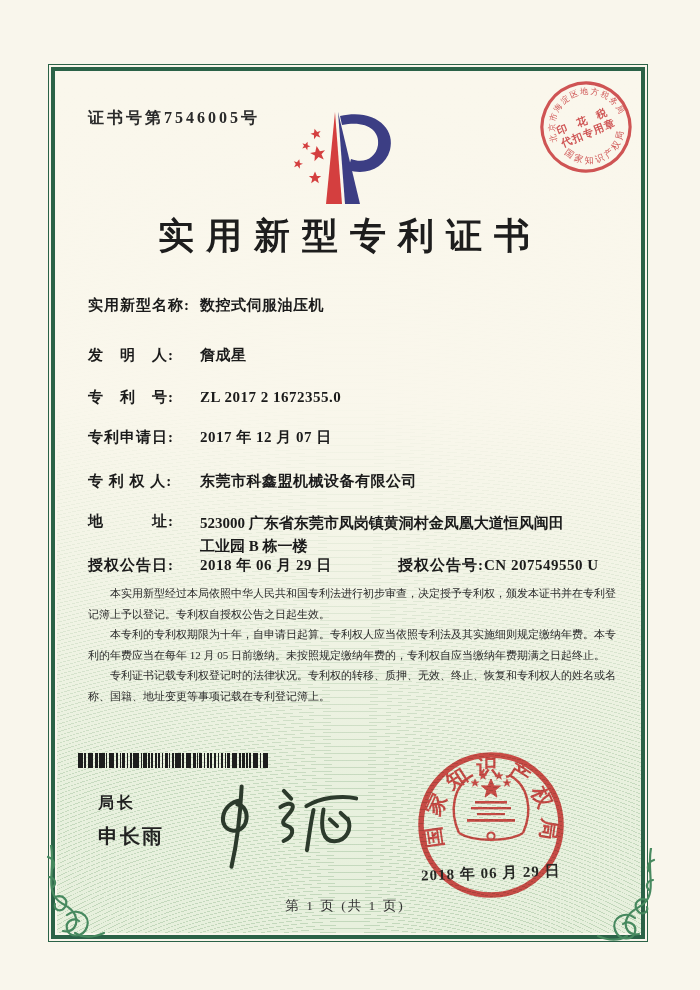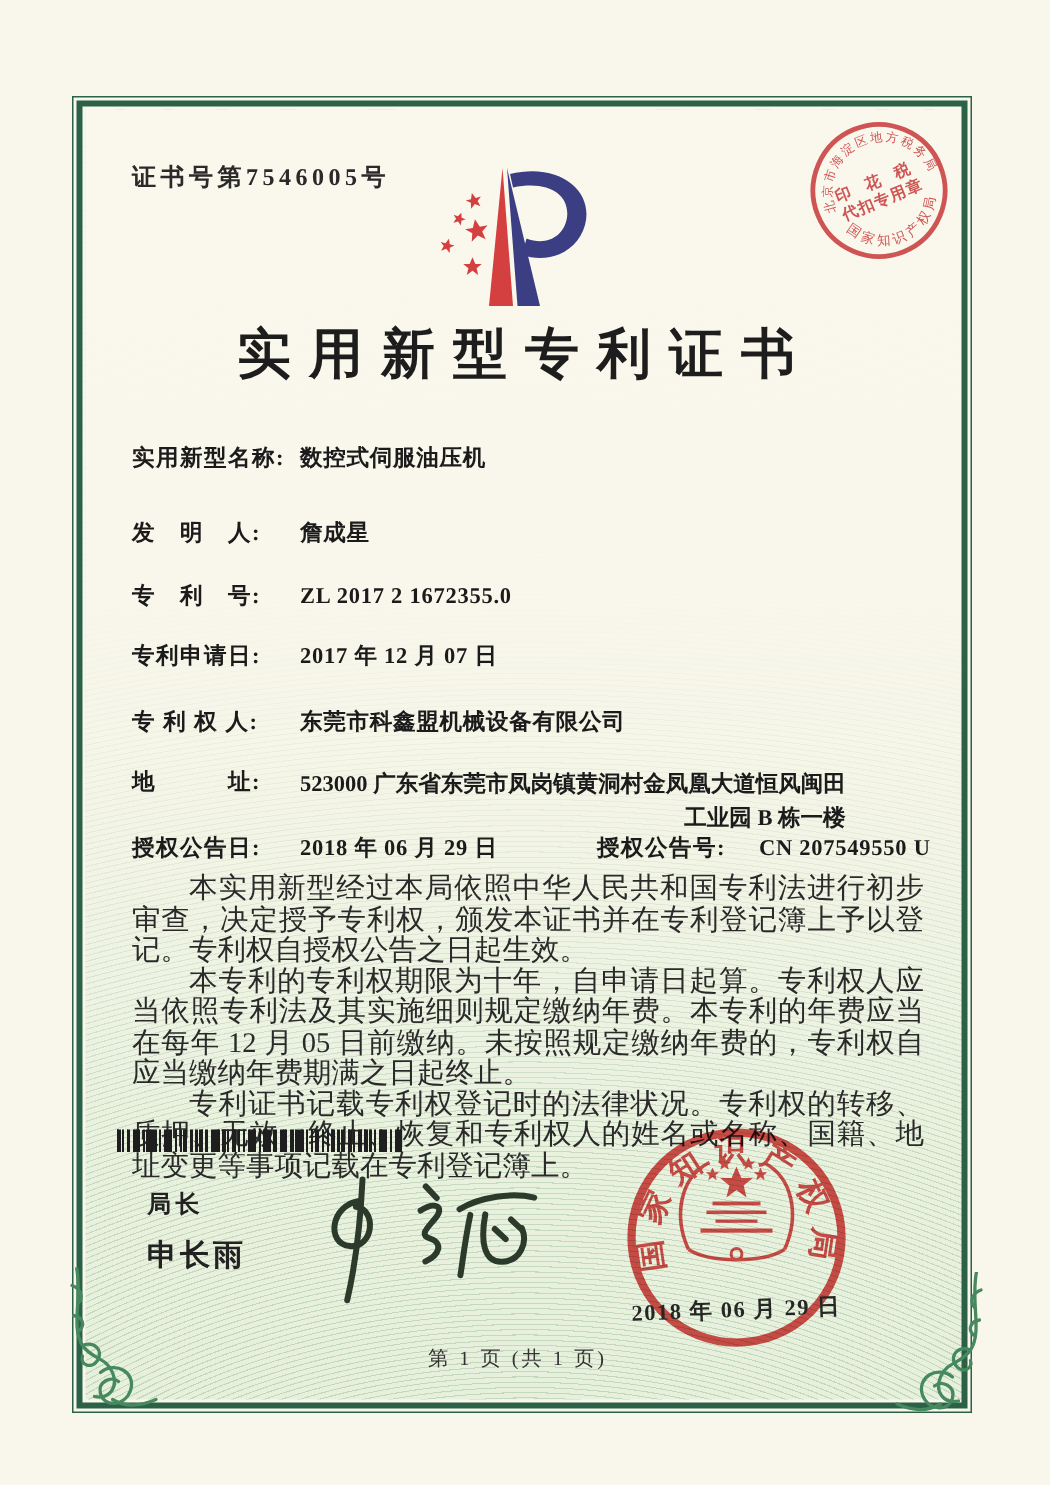--- a/index.html
+++ b/index.html
@@ -36,23 +36,23 @@
   }
   .abs{position:absolute;}
   #cert-number{left:88px;top:108px;font-size:16px;letter-spacing:3px;font-weight:600;color:#2a2a2a;z-index:10;}
   #logo{left:282px;top:108px;width:120px;height:100px;z-index:10;}
   #title{left:0;top:212px;width:700px;text-align:center;font-size:36px;font-weight:700;
          letter-spacing:12px;color:#1d1d1d;z-index:10;}
   .field-row{position:absolute;left:88px;width:540px;font-size:15px;font-weight:600;color:#1b1b1b;z-index:10;white-space:nowrap;}
   .field-label{display:inline-block;width:112px;white-space:pre;letter-spacing:1px;}
   .field-value{letter-spacing:.5px;}
   .addr-lines{display:inline-block;vertical-align:top;white-space:normal;}
-  .addr-lines .line{display:block;line-height:23px;text-align:right;}
+  .addr-lines .line{display:block;line-height:23px;}
   .grant-right{position:absolute;left:310px;top:0;white-space:nowrap;}
-  #paragraphs{left:88px;top:583px;width:528px;z-index:10;font-size:19px;line-height:20.5px;
+  #paragraphs{left:88px;top:583px;width:528px;z-index:10;font-size:11px;line-height:20.5px;
               text-align:justify;color:#2a2a2a;font-weight:500;}
   #paragraphs p{margin:0;text-indent:2em;}
   #barcode{left:78px;top:753px;width:190px;height:15px;z-index:10;
     background-image:
       repeating-linear-gradient(90deg,#1e1e1e 0 1.5px,rgba(0,0,0,0) 1.5px 3.5px),
       repeating-linear-gradient(90deg,#1e1e1e 0 1px,rgba(0,0,0,0) 1px 6.5px),
       repeating-linear-gradient(90deg,#1e1e1e 0 2.5px,rgba(0,0,0,0) 2.5px 11px);
   }
   #director-title{left:98px;top:793px;font-size:16px;letter-spacing:3px;font-weight:600;z-index:10;}
   #director-name{left:98px;top:823px;font-size:20px;letter-spacing:2px;font-weight:600;z-index:10;}
@@ -106,21 +106,21 @@
     <span class="field-label">专利申请日:</span><span class="field-value">2017 年 12 月 07 日</span>
   </div>
   <div class="field-row" style="top:472px">
     <span class="field-label">专 利 权 人:</span><span class="field-value">东莞市科鑫盟机械设备有限公司</span>
   </div>
   <div class="field-row" style="top:512px">
     <span class="field-label" style="vertical-align:top">地　　　址:</span><span class="addr-lines"><span class="line">523000 广东省东莞市凤岗镇黄洞村金凤凰大道恒风闽田</span><span class="line">工业园 B 栋一楼</span></span>
   </div>
   <div class="field-row" style="top:556px">
     <span class="field-label">授权公告日:</span><span class="field-value">2018 年 06 月 29 日</span>
-    <span class="grant-right"><span class="field-label" style="width:auto;margin-right:22px">授权公告号:</span><span class="field-value">CN 207549550 U</span></span>
+    <span class="grant-right"><span class="field-label" style="width:auto;margin-right:0">授权公告号:</span><span class="field-value">CN 207549550 U</span></span>
   </div>
 
   <div id="paragraphs" class="abs">
     <p>本实用新型经过本局依照中华人民共和国专利法进行初步审查，决定授予专利权，颁发本证书并在专利登记簿上予以登记。专利权自授权公告之日起生效。</p>
     <p>本专利的专利权期限为十年，自申请日起算。专利权人应当依照专利法及其实施细则规定缴纳年费。本专利的年费应当在每年 12 月 05 日前缴纳。未按照规定缴纳年费的，专利权自应当缴纳年费期满之日起终止。</p>
     <p>专利证书记载专利权登记时的法律状况。专利权的转移、质押、无效、终止、恢复和专利权人的姓名或名称、国籍、地址变更等事项记载在专利登记簿上。</p>
   </div>
 
   <div id="barcode" class="abs"></div>
 

